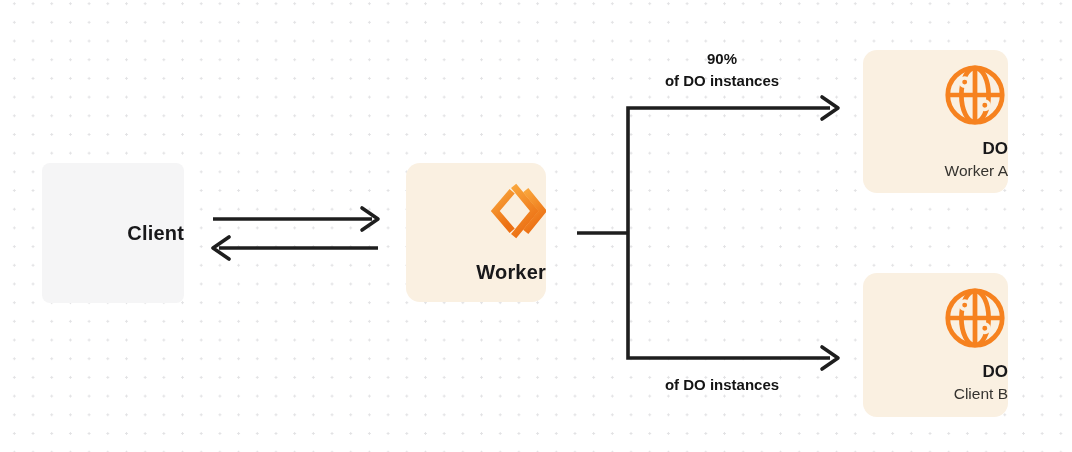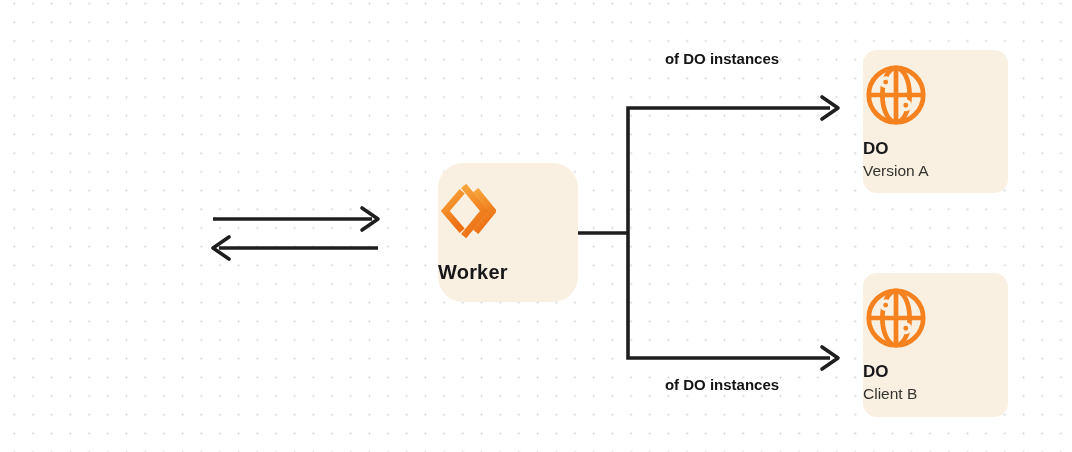--- a/index.html
+++ b/index.html
@@ -10,32 +10,32 @@
     background-color:#ffffff;
     background-image:radial-gradient(circle,#e2e2e4 1.25px,transparent 1.35px);
     background-size:18.7px 18.7px;
     background-position:5px 13px;
     font-family:"Liberation Sans","DejaVu Sans",sans-serif;
     color:#18181a;
   }
   .connectors{position:absolute;left:0;top:0;width:1072px;height:452px;}
   .node{
     position:absolute;
-    display:flex;flex-direction:column;align-items:flex-start;
+    display:flex;flex-direction:column;align-items:flex-end;
     box-sizing:border-box;
   }
   .node-client{
     left:42px;top:163px;width:142px;height:140px;
     background:#f5f5f6;border-radius:8px;
     justify-content:center;
   }
   .node-client .node-label{font-size:20px;font-weight:700;letter-spacing:.2px;}
   .node-worker{
     left:406px;top:163px;width:140px;height:139px;
-    background:#faf0e1;border-radius:25px;margin-left:32px;
+    background:#faf0e1;border-radius:14px;
   }
   .node-worker .node-icon{margin-top:19px;}
   .node-worker .node-label{margin-top:21px;font-size:20px;font-weight:700;letter-spacing:.2px;}
   .node-do{
     width:145px;background:#faf0e1;border-radius:14px;
   }
   .node-do-a{left:863px;top:50px;height:143px;}
   .node-do-b{left:863px;top:273px;height:144px;}
   .node-do .node-icon{margin-top:12px;}
   .node-do .node-title{margin-top:11px;font-size:17px;font-weight:700;line-height:20px;}
@@ -66,55 +66,59 @@
       <polyline points="830,108 628,108 628,358 830,358" stroke-linejoin="miter"></polyline>
     </g>
     <g>
       <polyline points="822,97 838,108 822,119" stroke-linecap="round" stroke-linejoin="round"></polyline>
     </g>
     <g>
       <polyline points="822,347 838,358 822,369" stroke-linecap="round" stroke-linejoin="round"></polyline>
     </g>
   </svg>
 
+  <div class="node node-client">
+    <span class="node-label">Client</span>
+  </div>
 
   <div class="node node-worker">
     <svg class="node-icon" width="58" height="58" viewBox="0 0 60 60" fill="none" stroke-width="7" stroke-linecap="butt" stroke-linejoin="miter">
       <defs>
         <linearGradient id="wg" x1="0" y1="0" x2="0.35" y2="1">
           <stop offset="0" stop-color="#f9a63c"></stop>
           <stop offset="1" stop-color="#ec7014"></stop>
         </linearGradient>
       </defs>
       <polyline points="25,9.5 7.5,30 25,50.5" stroke="url(#wg)"></polyline>
       <polyline points="26.5,4 48,30 26.5,56" stroke="url(#wg)"></polyline>
       <polyline points="39,8.5 56.5,30 39,51.5" stroke="url(#wg)"></polyline>
     </svg>
     <span class="node-label">Worker</span>
   </div>
 
   <div class="edge-label edge-label-top">
+    <div>90%</div>
     <div>of DO instances</div>
   </div>
 
   <div class="edge-label edge-label-bottom">
     <div>of DO instances</div>
   </div>
 
   <div class="node node-do node-do-a">
     <svg class="node-icon" width="66" height="66" viewBox="0 0 64 64" fill="none" stroke="#f6821f" stroke-width="4.6">
       <circle cx="32" cy="32" r="26.4"></circle>
       <line x1="5.6" y1="32" x2="58.4" y2="32"></line>
       <line x1="32" y1="5.6" x2="32" y2="58.4"></line>
       <ellipse cx="32" cy="32" rx="13.2" ry="26.4"></ellipse>
       <circle cx="22" cy="19.5" r="4.1" fill="#f6821f" stroke="#faf0e1" stroke-width="3.4"></circle>
       <circle cx="41.5" cy="42" r="4.1" fill="#f6821f" stroke="#faf0e1" stroke-width="3.4"></circle>
     </svg>
     <div class="node-title">DO</div>
-    <div class="node-subtitle">Version A</div>
+    <div class="node-subtitle">Worker A</div>
   </div>
 
   <div class="node node-do node-do-b">
     <svg class="node-icon" width="66" height="66" viewBox="0 0 64 64" fill="none" stroke="#f6821f" stroke-width="4.6">
       <circle cx="32" cy="32" r="26.4"></circle>
       <line x1="5.6" y1="32" x2="58.4" y2="32"></line>
       <line x1="32" y1="5.6" x2="32" y2="58.4"></line>
       <ellipse cx="32" cy="32" rx="13.2" ry="26.4"></ellipse>
       <circle cx="22" cy="19.5" r="4.1" fill="#f6821f" stroke="#faf0e1" stroke-width="3.4"></circle>
       <circle cx="41.5" cy="42" r="4.1" fill="#f6821f" stroke="#faf0e1" stroke-width="3.4"></circle>

